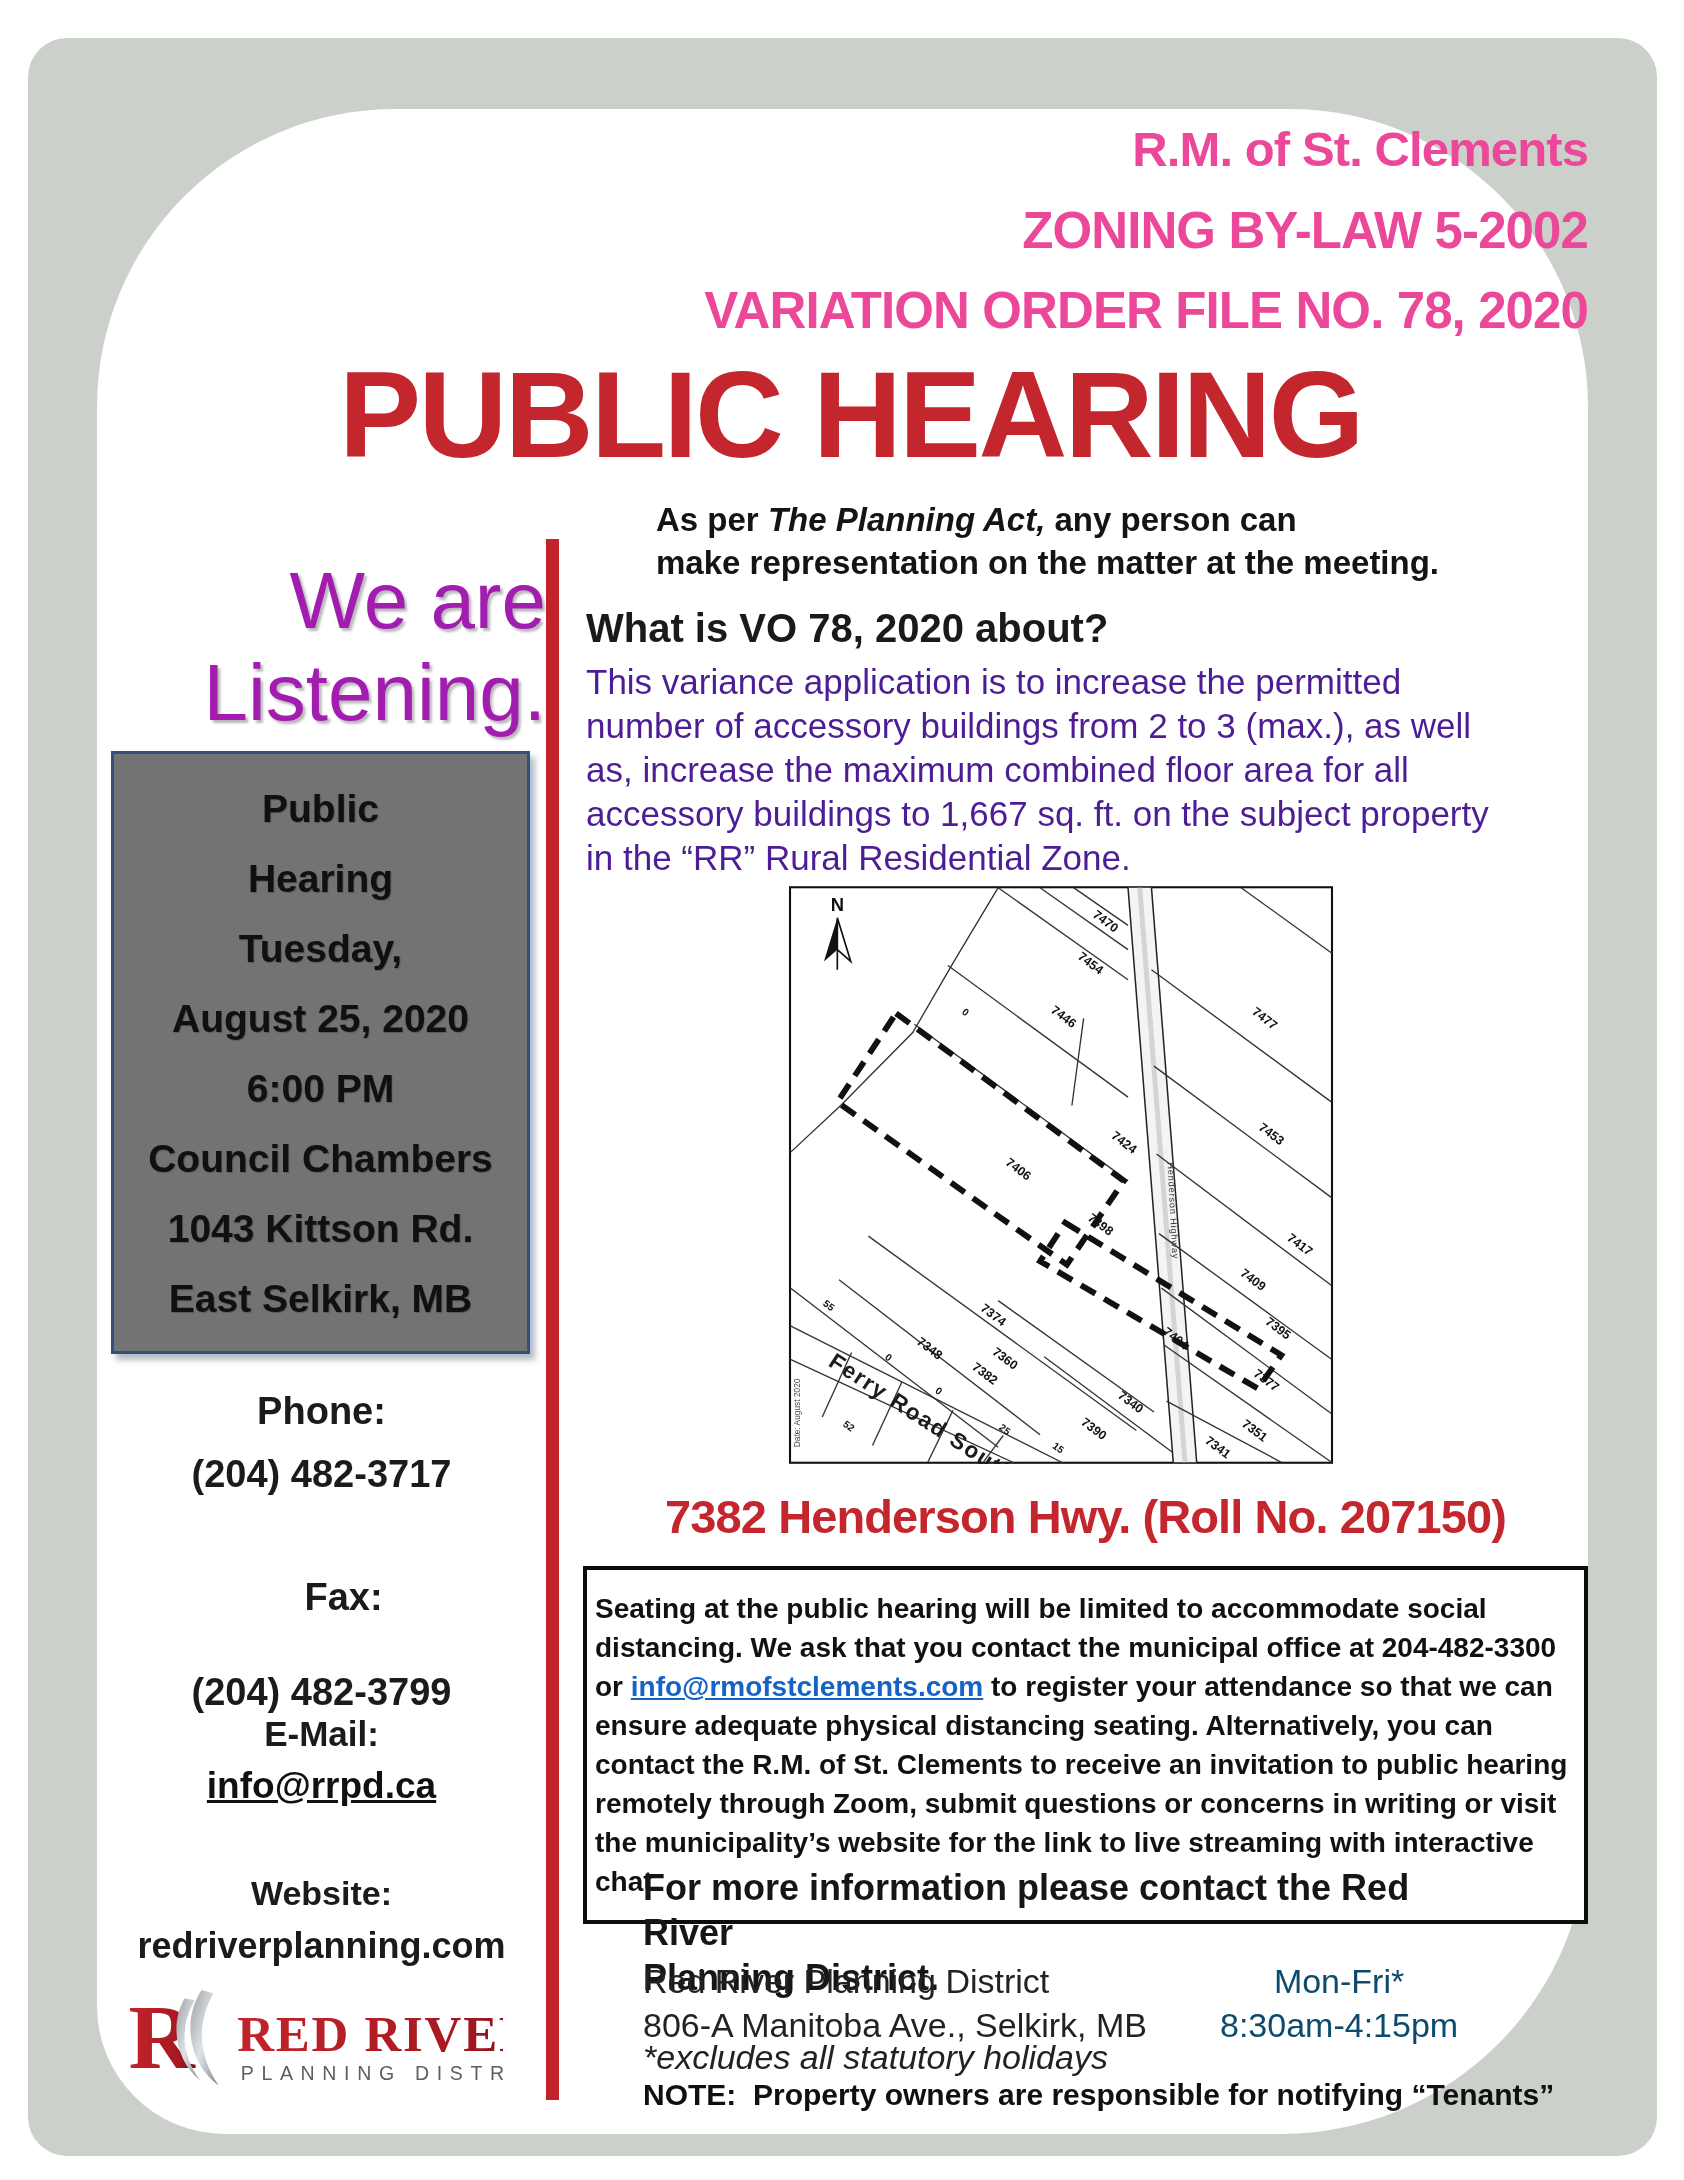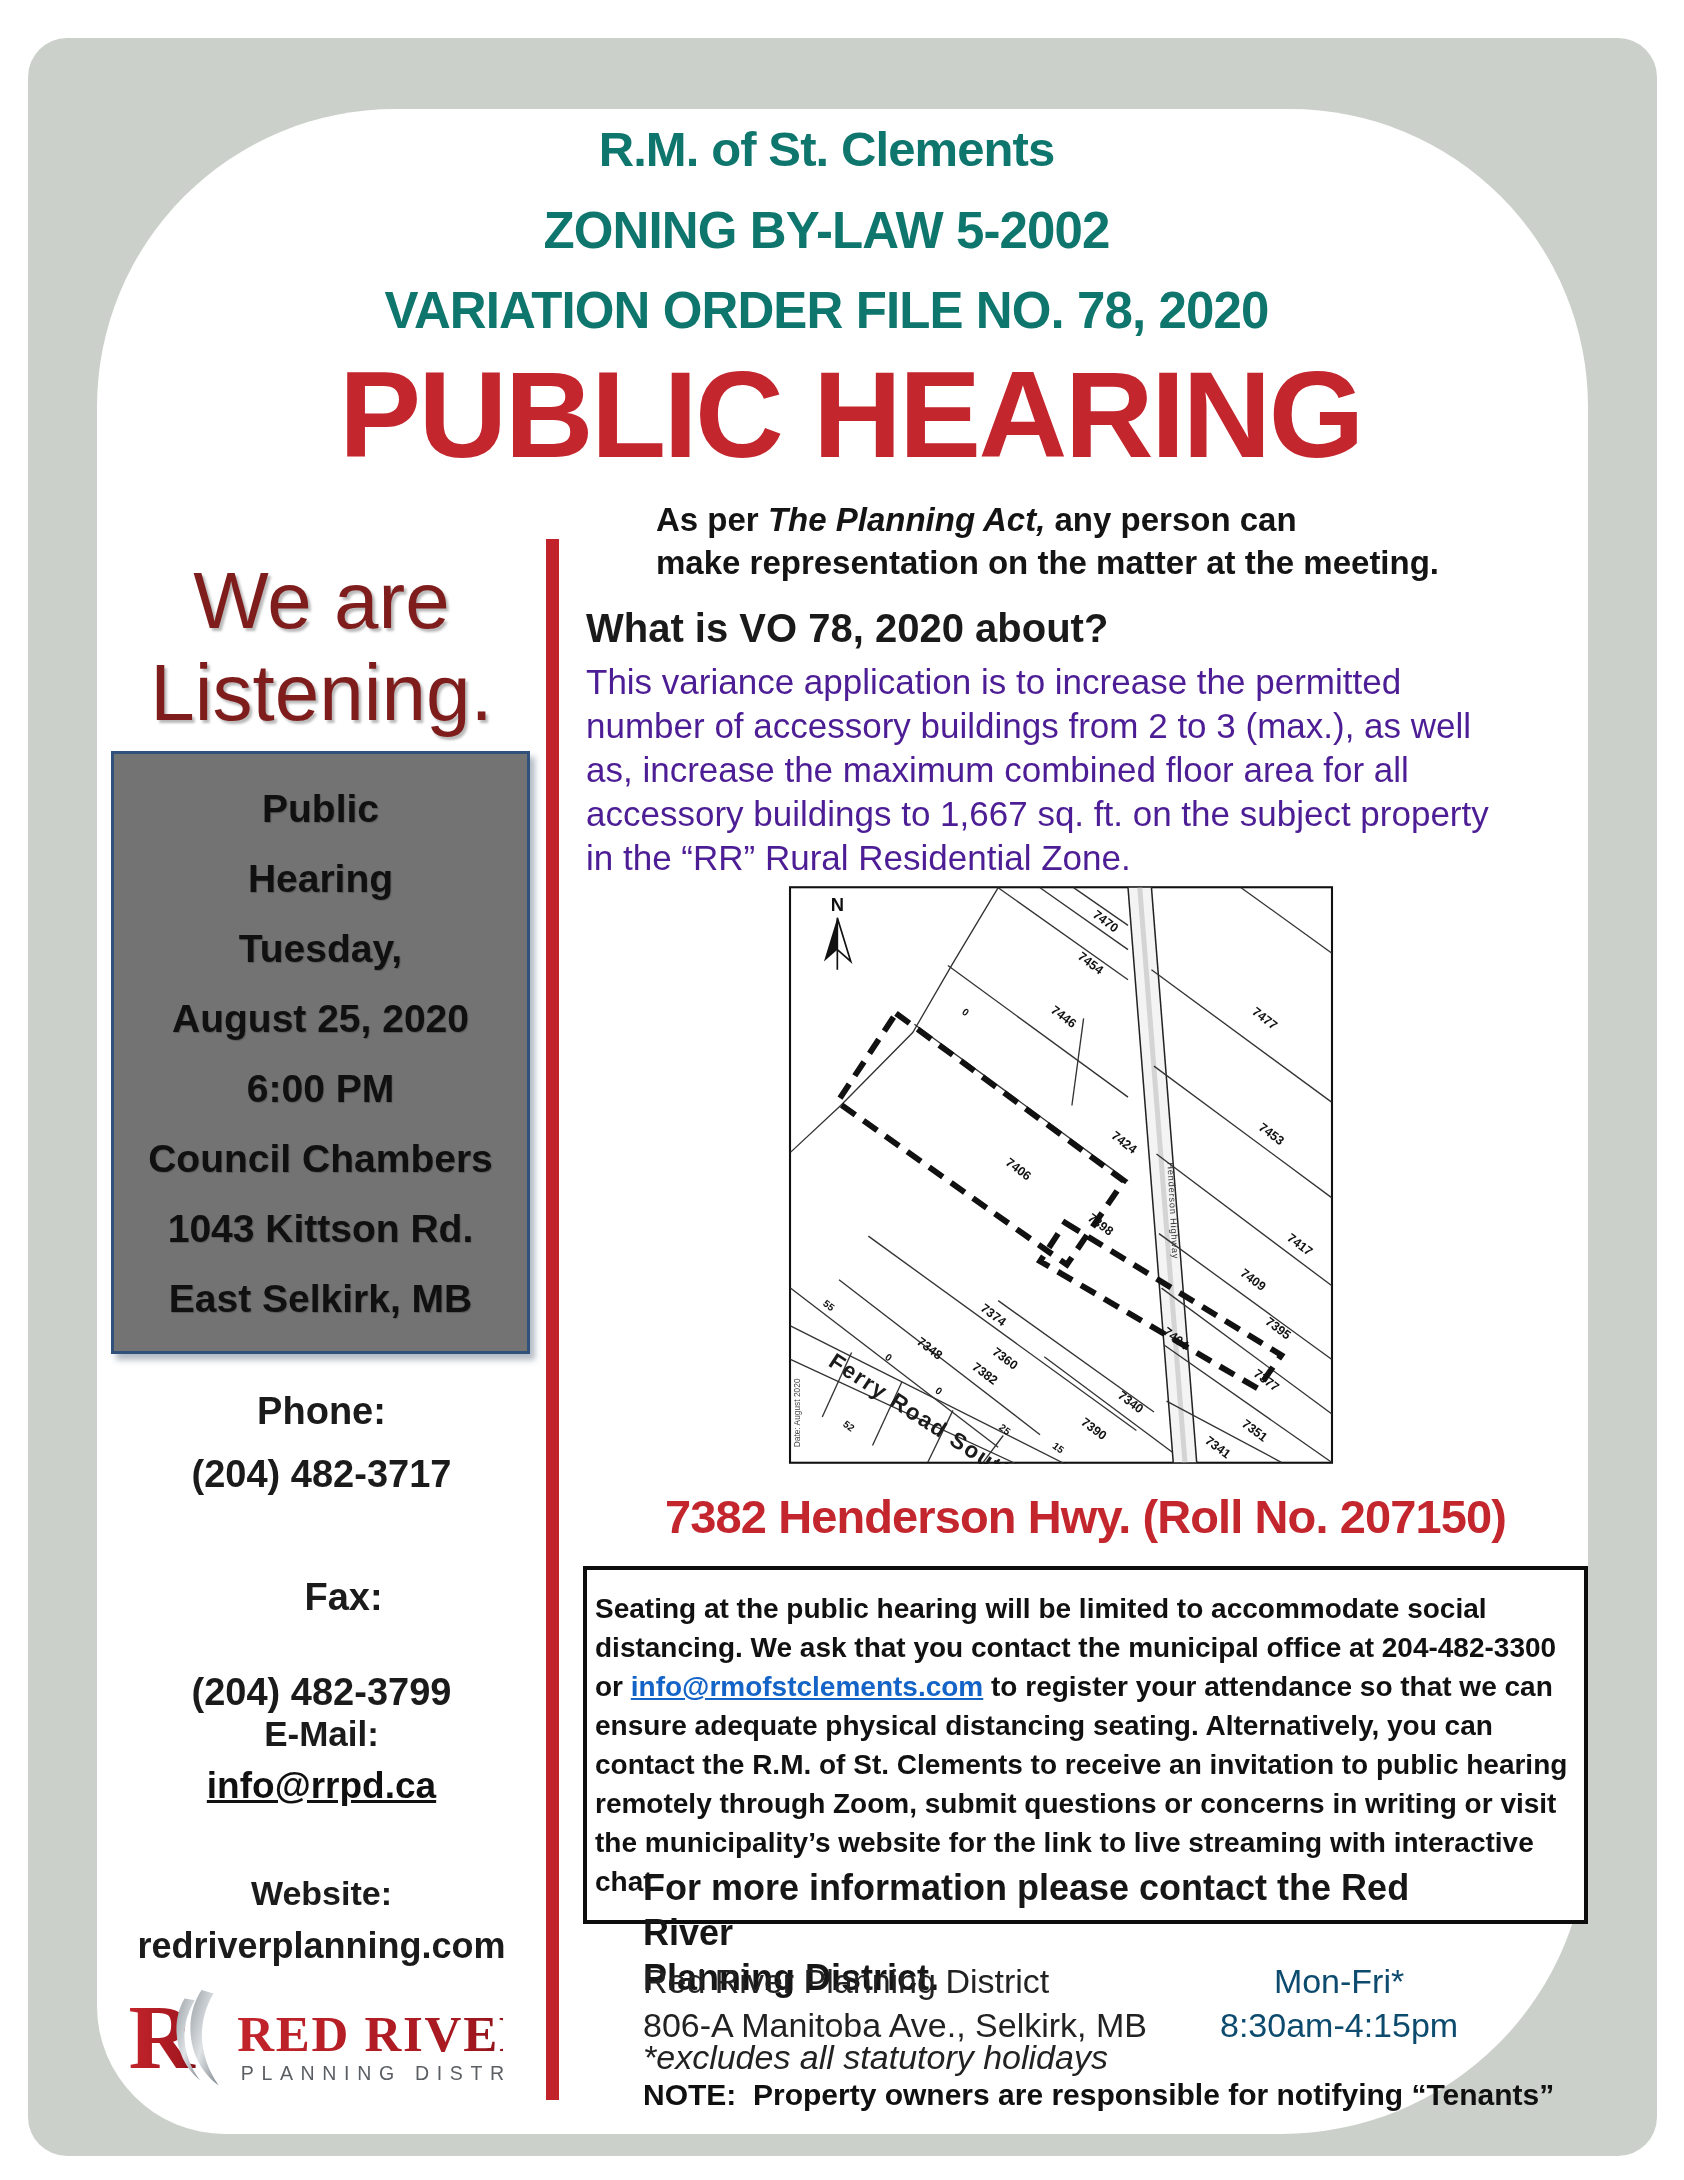--- a/index.html
+++ b/index.html
@@ -13,34 +13,34 @@
   *{margin:0;padding:0;box-sizing:border-box;}
   html,body{background:#fff;}
   body{font-family:"Liberation Sans", sans-serif;color:var(--ink);}
   .canvas{position:relative;width:1685px;height:2181px;background:#ffffff;overflow:hidden;}
   .frame{position:absolute;left:28px;top:38px;width:1629px;height:2118px;background:var(--frame-gray);border-radius:39px;}
   .page{position:absolute;left:97px;top:109px;width:1491px;height:2025px;background:#ffffff;
         border-radius:298px 298px 307px 128px;}
   .abs{position:absolute;}
 
   
-  .hdr{left:81px;width:1491px;text-align:center;font-weight:bold;color:#0f766e;letter-spacing:-0.9px;}
+  .hdr{left:97px;width:1491px;text-align:right;font-weight:bold;color:#ec4899;letter-spacing:-0.9px;}
   .hdr1{top:121px;font-size:49px;}
   .hdr2{top:201px;font-size:51px;}
   .hdr3{top:281px;font-size:51px;}
   .big-title{left:97px;width:1491px;top:344px;text-align:center;
              font-size:123px;font-weight:bold;letter-spacing:-2.6px;color:var(--accent-red);padding-left:16px;}
 
   
   .red-bar{left:546px;top:539px;width:12.8px;height:1561px;background:var(--bar-red);}
 
   
   .leftcol{left:97px;width:449px;text-align:center;}
-  .listening{top:555px;font-size:80px;line-height:92px;color:#7f1d1d;
-             text-shadow:2.6px 2.6px 2.6px rgba(0,0,0,.28);letter-spacing:0px;}
+  .listening{top:555px;font-size:80px;line-height:92px;color:#a21caf;
+             text-shadow:2.6px 2.6px 2.6px rgba(0,0,0,.28);letter-spacing:0px;text-align:right;}
   .hearing-box{left:111px;top:751px;width:419px;background:#737373;border:3.4px solid var(--navy);
                box-shadow:5.1px 6px 6px rgba(40,60,90,.35);padding:20.4px 5.1px 17px 5.1px;text-align:center;}
   .hearing-box .lines{font-size:39px;font-weight:bold;line-height:70px;color:#101010;
                       text-shadow:0.9px 0.9px 0.9px rgba(0,0,0,.22);}
   .c-label{font-weight:bold;}
   .phone-label{top:1390px;font-size:38px;}
   .phone-1{top:1453px;font-size:38px;font-weight:bold;}
   .phone-2{top:1515px;font-size:38px;font-weight:bold;}
   .fax-label{top:1576px;font-size:38px;padding-left:44px;}
   .fax-num{top:1671px;font-size:38px;font-weight:bold;}

